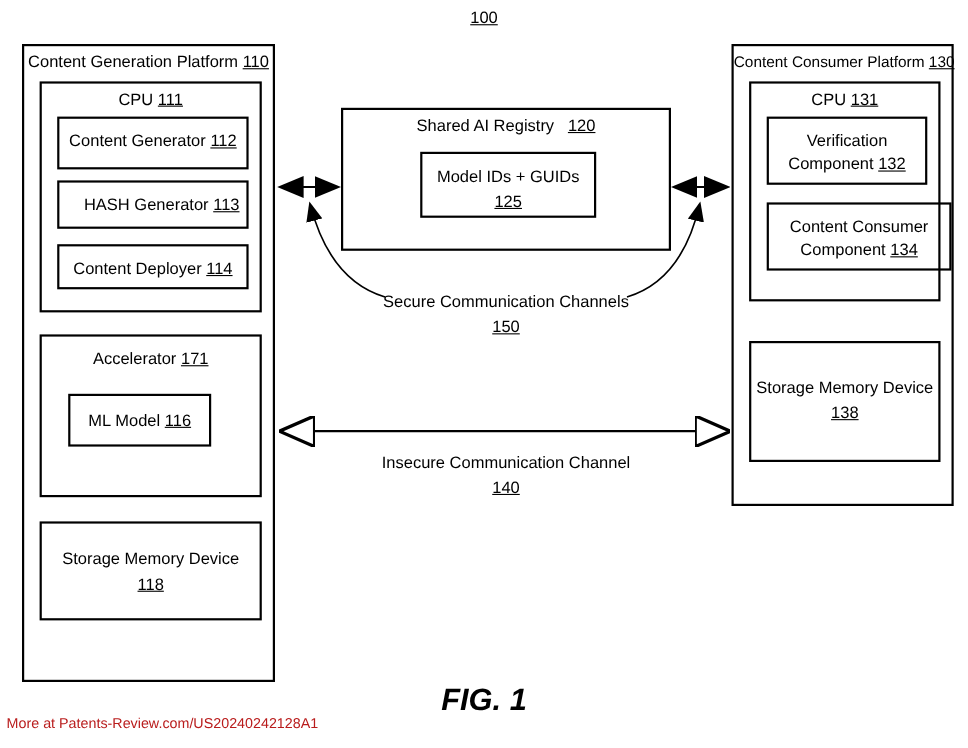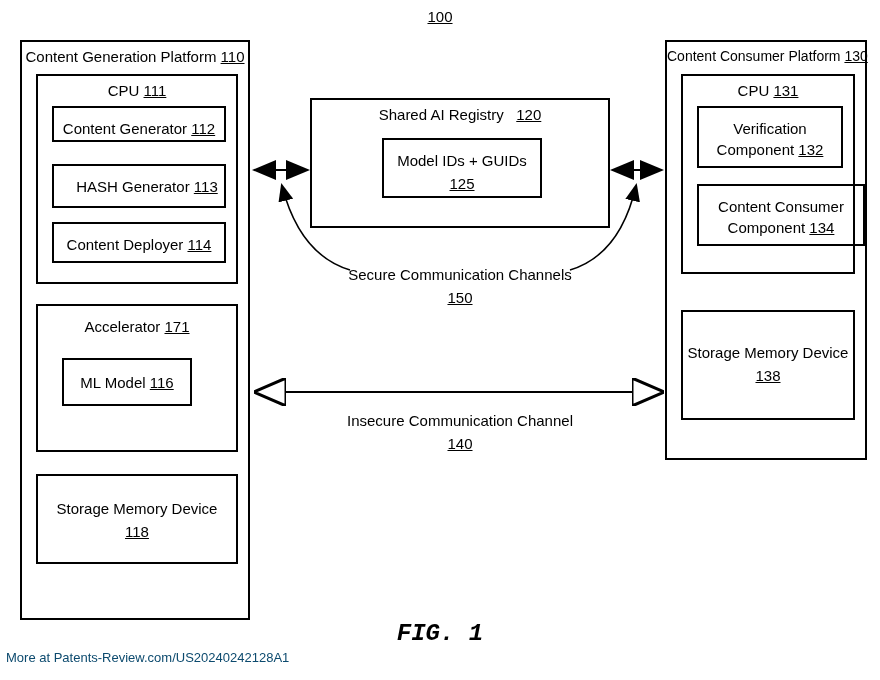--- a/index.html
+++ b/index.html
@@ -9,41 +9,41 @@
     height: 680px;
     background: #fff;
     font-family: Arial, Helvetica, sans-serif;
     font-size: 15px;
     color: #000;
     position: relative;
   }
   .u { text-decoration: underline; }
   .box { border: 2px solid #000; position: absolute; }
   .label { position: absolute; text-align: center; white-space: nowrap; }
-  .fig { position: absolute; font-weight: bold; font-style: italic; font-size: 24px; font-family: Liberation Mono, monospace; }
-  .footer { position: absolute; font-size: 13px; color: #0c4a6e; }
+  .fig { position: absolute; font-weight: bold; font-style: italic; font-size: 28px; }
+  .footer { position: absolute; font-size: 13px; color: #b91c1c; }
   svg.overlay { position: absolute; left: 0; top: 0; width: 880px; height: 680px; pointer-events: none; }
 </style>
 </head>
 <body>
 
 <div class="label u" style="left:0; right:0; top:8px;">100</div>
 
 <div class="box" style="left:20px; top:40px; width:230px; height:580px;">
   <div class="label" style="left:0; right:0; top:6px;">
     <span>Content Generation Platform</span>
     <span class="u">110</span>
   </div>
 
   <div class="box" style="left:14px; top:32px; width:202px; height:210px;">
     <div class="label" style="left:0; right:0; top:6px;">
       <span>CPU</span>
       <span class="u">111</span>
     </div>
-    <div class="box" style="left:14px; top:30px; width:174px; height:36px;">
+    <div class="box" style="left:14px; top:30px; width:174px; height:48px;">
       <div class="label" style="left:0; right:0; top:12px;">
         <span>Content Generator</span>
         <span class="u">112</span>
       </div>
     </div>
     <div class="box" style="left:14px; top:88px; width:174px; height:44px;">
       <div class="label" style="left:0; right:0; top:12px;margin-left:16px;">
         <span>HASH Generator</span>
         <span class="u">113</span>
       </div>

